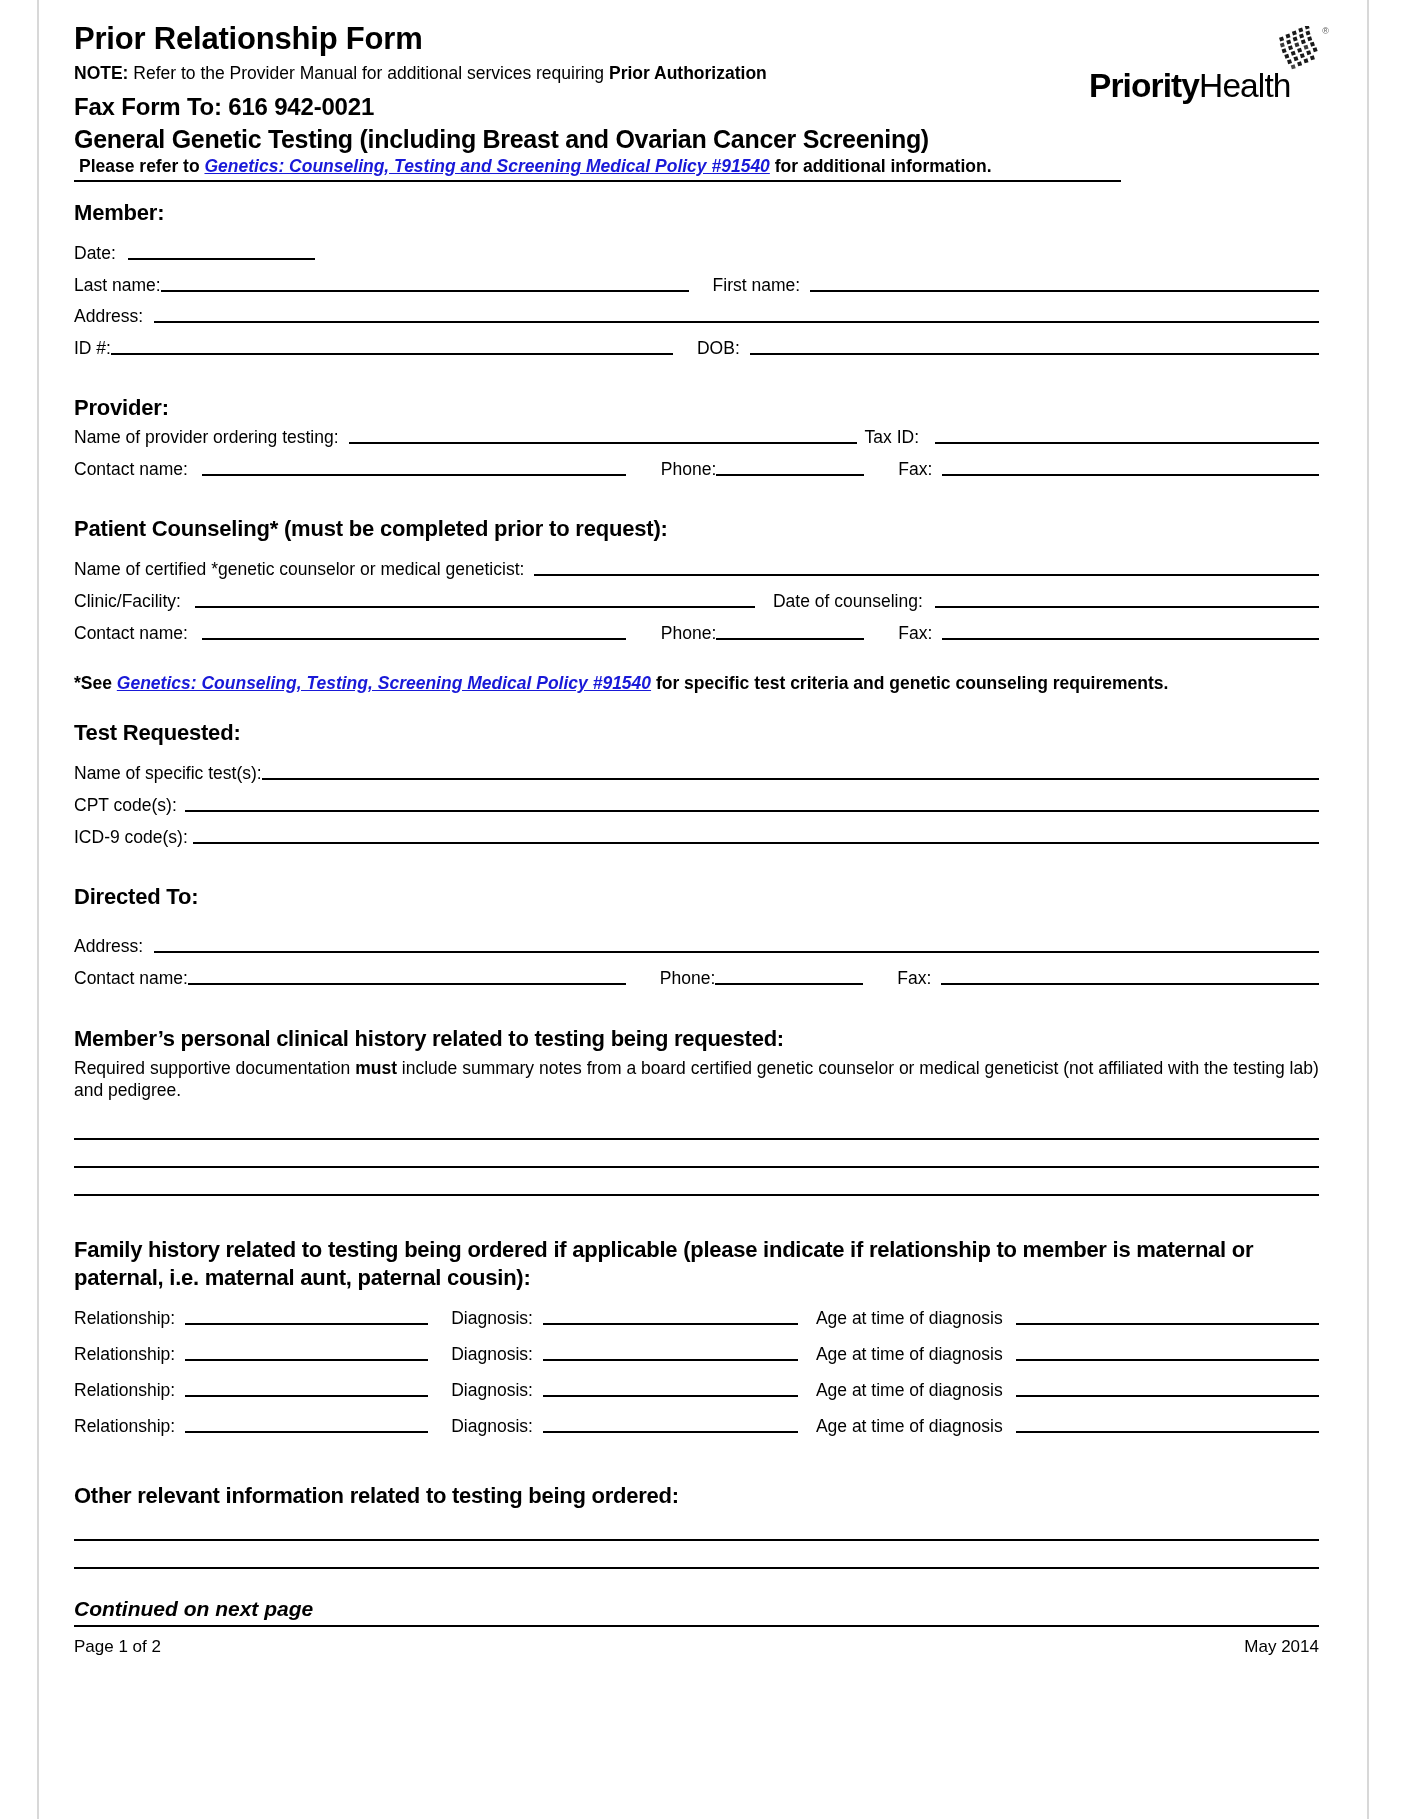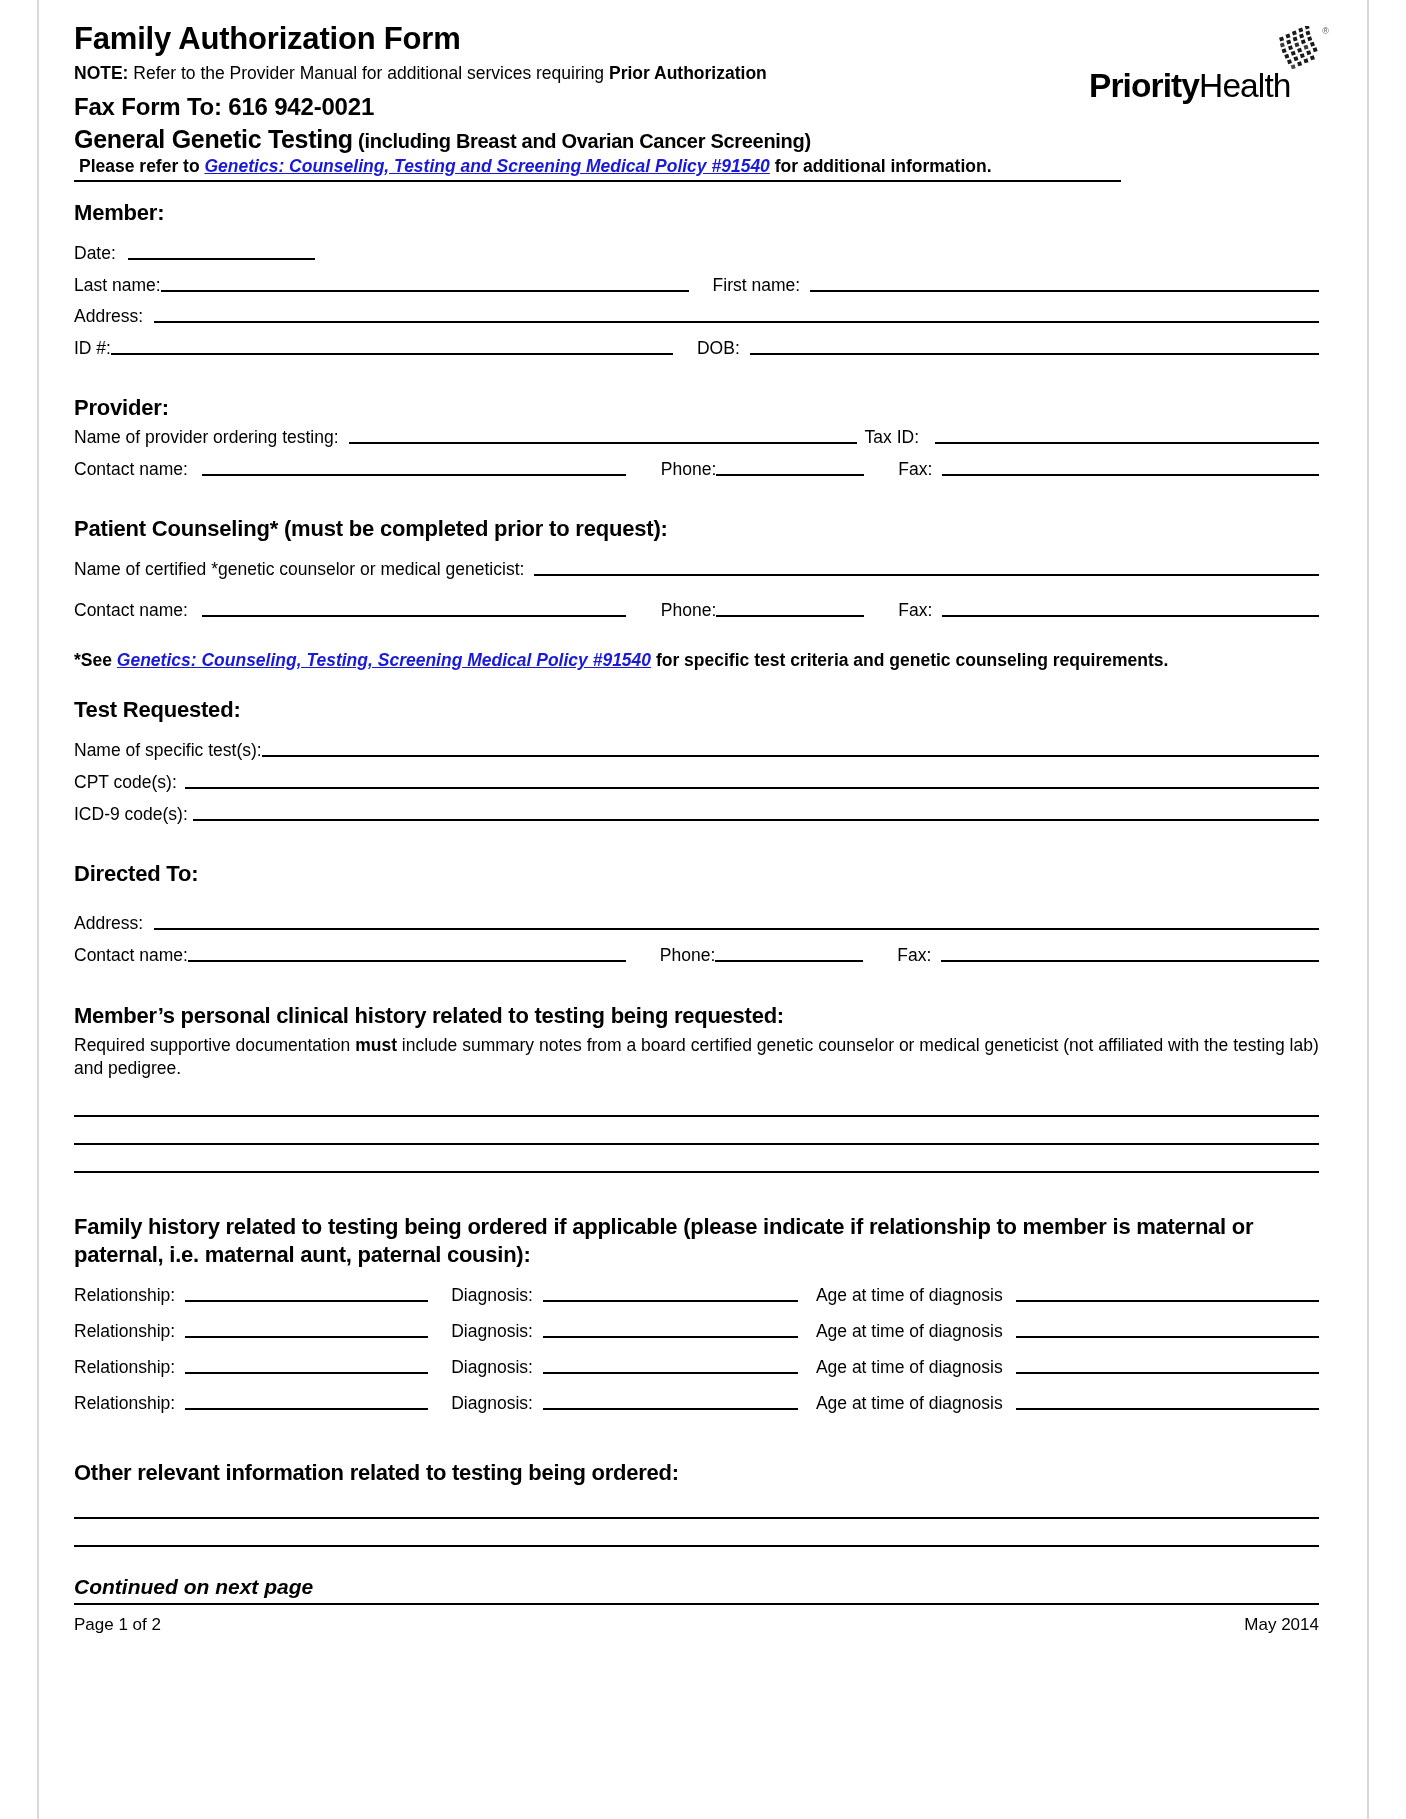--- a/index.html
+++ b/index.html
@@ -57,21 +57,21 @@
     font-weight: bold;
     letter-spacing: -0.2px;
     margin-bottom: 4px;
   }
   .gen-line {
     font-size: 25px;
     font-weight: bold;
     letter-spacing: -0.3px;
     margin-bottom: 2px;
   }
-  .gen-line .small { font-size: 20px; }
+  .gen-line .small { font-size: 25px; }
   .please-wrap {
     padding-left: 5px;
     padding-bottom: 3px;
     border-bottom: 2.5px solid #000;
     width: 1047px;
     margin-bottom: 1px;
   }
   .please-line {
     font-size: 17.5px;
     font-weight: bold;
@@ -227,21 +227,21 @@
                   <rect x="16" y="35" width="4" height="4"></rect>
               <rect x="23" y="34" width="4" height="4"></rect>
                   <rect x="30" y="33" width="4" height="4"></rect>
             </g>
           </g>
         </svg>
         <span class="logo-reg">®</span>
         <div class="logo-word"><span class="b">Priority</span><span class="r">Health</span></div>
       </div>
 
-      <h1 class="title-main">Family Authorization Form</h1>
+      <h1 class="title-main">Prior Relationship Form</h1>
 
       <div class="note-line"><b>NOTE:</b><span> Refer to the Provider Manual for additional services requiring </span><b>Prior Authorization</b></div>
 
       <div class="fax-line">Fax Form To:  616 942-0021</div>
 
       <div class="gen-line"><span>General Genetic Testing</span><span class="small"> (including Breast and Ovarian Cancer Screening)</span></div>
 
       <div class="please-wrap">
         <div class="please-line"><span>Please refer to </span><span class="lnk">Genetics:  Counseling, Testing and Screening Medical Policy #91540</span><span> for additional information.</span></div>
       </div>
@@ -316,20 +316,29 @@
     <div class="sec-head">Patient Counseling* (must be completed prior to request):</div>
     <div class="spacer-m"></div>
 
     <div class="row">
       <span class="lbl">Name of certified *genetic counselor or medical geneticist:</span>
       <span class="gap" style="width:10px"></span>
       <span class="fill grow"></span>
     </div>
     <div class="spacer-s"></div>
 
+    <div class="row">
+      <span class="lbl">Clinic/Facility:</span>
+      <span class="gap" style="width:14px"></span>
+      <span class="fill" style="width:560px"></span>
+      <span class="gap" style="width:18px"></span>
+      <span class="lbl">Date of counseling:</span>
+      <span class="gap" style="width:12px"></span>
+      <span class="fill grow"></span>
+    </div>
     <div class="spacer-s"></div>
 
     <div class="row">
       <span class="lbl">Contact name:</span>
       <span class="gap" style="width:14px"></span>
       <span class="fill" style="width:424px"></span>
       <span class="gap" style="width:35px"></span>
       <span class="lbl">Phone:</span>
       <span class="fill" style="width:148px"></span>
       <span class="gap" style="width:34px"></span>

